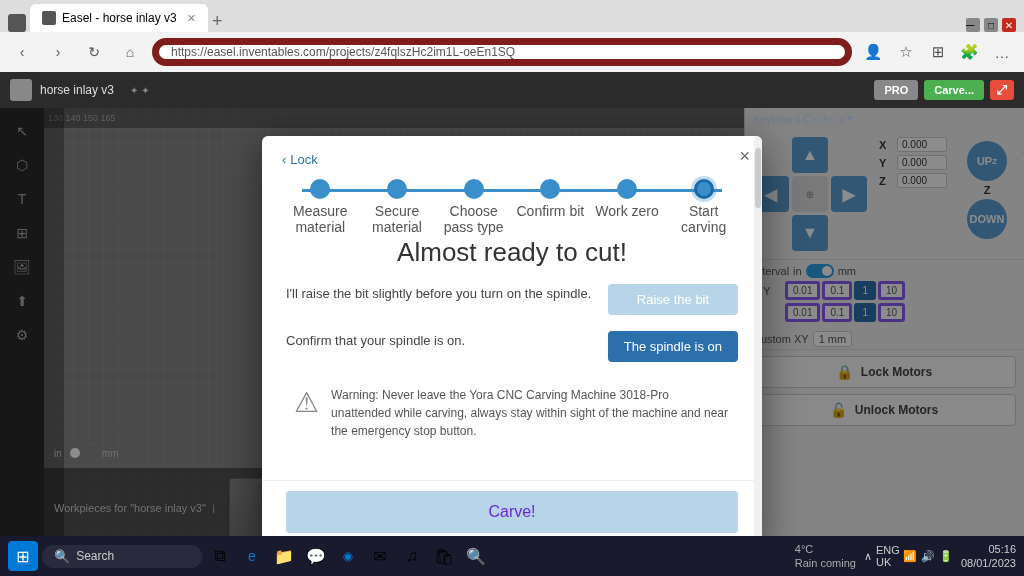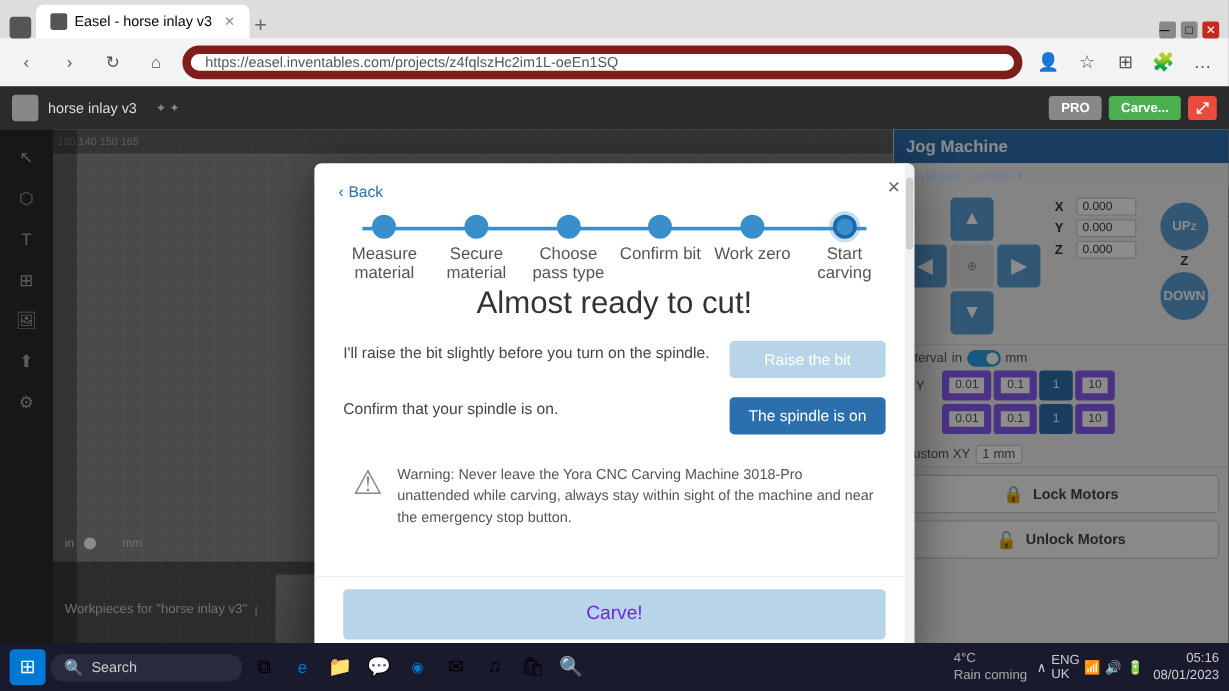--- a/index.html
+++ b/index.html
@@ -275,21 +275,21 @@
       height: 10px;
       background: #fff;
       border-radius: 50%;
     }
     .interval-btns {
       display: flex;
       gap: 2px;
     }
     .int-btn {
       padding: 1px 5px;
-      border: 6px solid #8b5cf6;
+      border: 3px solid #8b5cf6;
       background: #fff;
       border-radius: 3px;
       cursor: pointer;
       font-size: 10px;
       color: #555;
     }
     .int-btn.active {
       background: #2c6fad;
       color: #fff;
       border-color: #2c6fad;
@@ -773,23 +773,20 @@
       <div style="background:#e8e8e8;display:flex;align-items:center;padding:0 8px;height:28px;border-top:1px solid #ccc;">
         <span style="font-size:11px;color:#666;margin-right:12px;">✦ bit ✕</span>
         <span style="font-size:11px;color:#666;margin-right:8px;">8 mm</span>
         <span style="margin-left:auto;font-size:11px;color:#555;cursor:pointer;margin-right:8px;">Detailed</span>
         <span style="font-size:11px;color:#555;cursor:pointer;margin-right:8px;">Simulate</span>
         <span style="font-size:14px;color:#888;cursor:pointer;">⋮</span>
       </div>
     </div>
 
     <div class="right-panel">
-      <div class="right-panel-header">
-        <span class="jog-machine-title">Jog Machine</span>
-      </div>
       <div class="keyboard-controls">
         <span>Keyboard Controls</span>
         <span>▾</span>
       </div>
       <div class="right-panel-inner">
 
         <div class="jog-controls">
 
           <div class="hex-grid">
             <div class="hex-row">
@@ -876,21 +873,21 @@
       </div>
     </div>
 
     <div class="modal-overlay">
       <div class="modal">
         <button class="modal-close">×</button>
 
         <div class="modal-steps">
           <div class="steps-back">
             <span>‹</span>
-            <span>Back</span>
+            <span>Lock</span>
           </div>
           <div class="progress-track">
             <div class="progress-line"></div>
             <div class="steps-row">
               <div class="step-item">
                 <div class="step-dot"></div>
                 <span class="step-label">Measure material</span>
               </div>
               <div class="step-item">
                 <div class="step-dot"></div>

